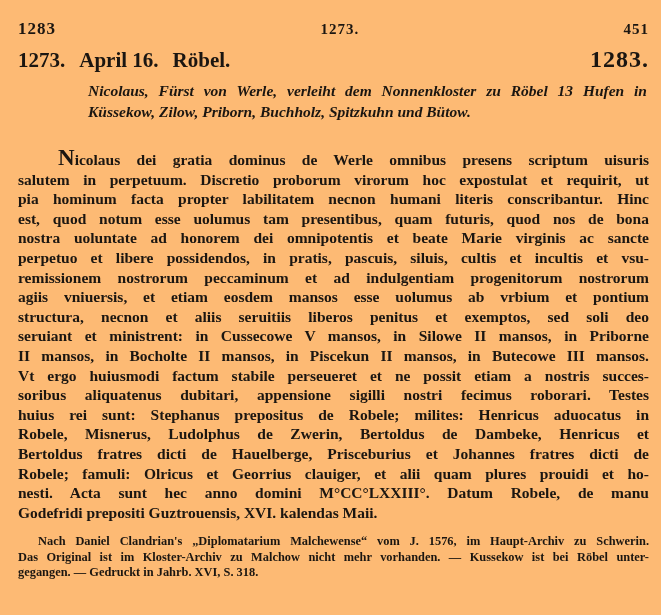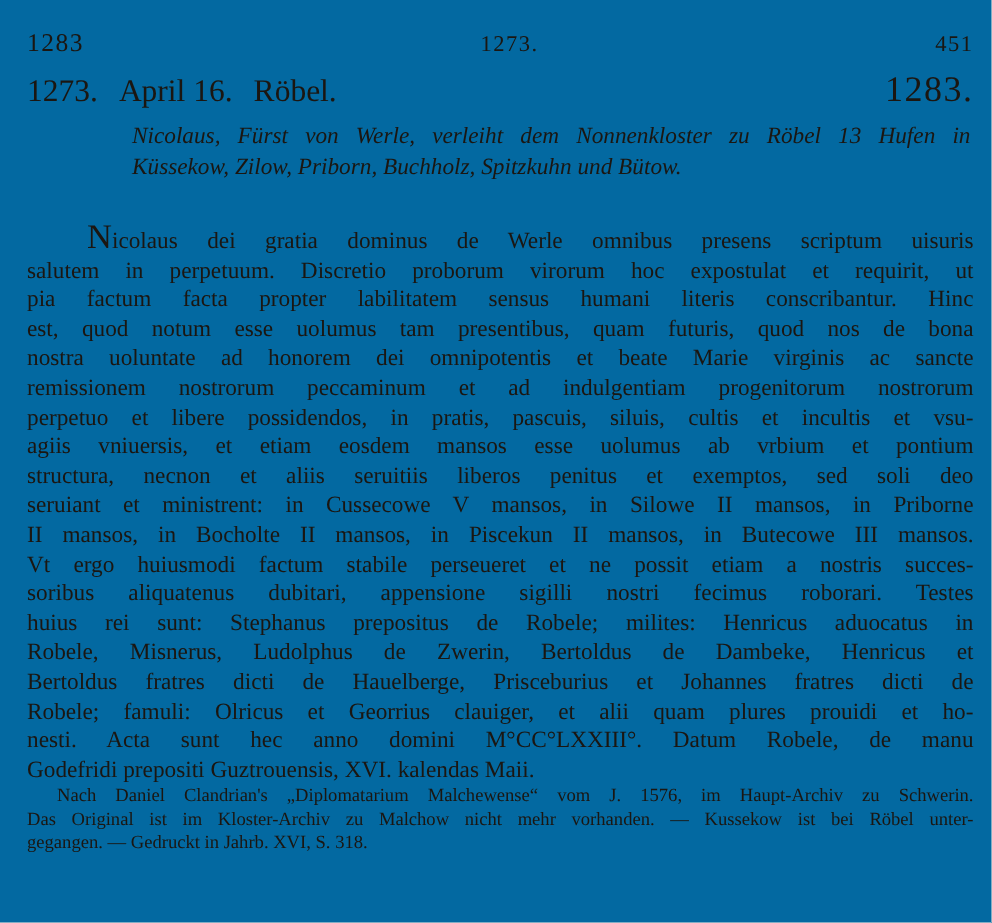--- a/index.html
+++ b/index.html
@@ -5,24 +5,24 @@
   html, body {
     margin: 0;
     padding: 0;
     background: #e8e6e2;
   }
   .page {
     position: relative;
     width: 661px;
     height: 615px;
     margin: 0 auto;
-    background: #0369a1;
+    background: #fdba74;
     color: #1b1611;
     font-family: "Liberation Serif", serif;
-    font-weight: normal;
+    font-weight: bold;
     box-sizing: border-box;
     padding: 20px 12px 0 18px;
     overflow: hidden;
   }
   
   .running-header {
     display: flex;
     justify-content: space-between;
     align-items: baseline;
     font-size: 16px;
@@ -57,20 +57,21 @@
   }
   .bline { text-align: justify; text-align-last: justify; white-space: normal; }
   .bline.last { text-align-last: left; }
   .bline.first { padding-left: 40px; }
   .initial {
     font-size: 23px;
     line-height: 1;
   }
   
   .footnote {
+    margin-top: 12px;
     font-size: 12.4px;
     line-height: 15.6px;
   }
   .fline { text-align: justify; text-align-last: justify; }
   .fline.last { text-align-last: left; }
   .fline.first { padding-left: 20px; }
 </style>
 </head>
 <body>
 
@@ -90,25 +91,25 @@
   </div>
 
   <div class="regest">
     <div class="regest-line j">Nicolaus, Fürst von Werle, verleiht dem Nonnenkloster zu Röbel 13 Hufen in</div>
     <div class="regest-line">Küssekow, Zilow, Priborn, Buchholz, Spitzkuhn und Bütow.</div>
   </div>
 
   <div class="charter-body">
     <div class="bline first"><span class="initial">N</span><span>icolaus dei gratia dominus de Werle omnibus presens scriptum uisuris</span></div>
     <div class="bline">salutem in perpetuum.  Discretio proborum virorum hoc expostulat et requirit, ut</div>
-    <div class="bline">pia factum facta propter labilitatem sensus humani literis conscribantur.  Hinc</div>
+    <div class="bline">pia hominum facta propter labilitatem necnon humani literis conscribantur.  Hinc</div>
     <div class="bline">est, quod notum esse uolumus tam presentibus, quam futuris, quod nos de bona</div>
     <div class="bline">nostra uoluntate ad honorem dei omnipotentis et beate Marie virginis ac sancte</div>
+    <div class="bline">perpetuo et libere possidendos, in pratis, pascuis, siluis, cultis et incultis et vsu-</div>
     <div class="bline">remissionem nostrorum peccaminum et ad indulgentiam progenitorum nostrorum</div>
-    <div class="bline">perpetuo et libere possidendos, in pratis, pascuis, siluis, cultis et incultis et vsu-</div>
     <div class="bline">agiis vniuersis, et etiam eosdem mansos esse uolumus ab vrbium et pontium</div>
     <div class="bline">structura, necnon et aliis seruitiis liberos penitus et exemptos, sed soli deo</div>
     <div class="bline">seruiant et ministrent: in Cussecowe V mansos, in Silowe II mansos, in Priborne</div>
     <div class="bline">II mansos, in Bocholte II mansos, in Piscekun II mansos, in Butecowe III mansos.</div>
     <div class="bline">Vt ergo huiusmodi factum stabile perseueret et ne possit etiam a nostris succes-</div>
     <div class="bline">soribus aliquatenus dubitari, appensione sigilli nostri fecimus roborari.  Testes</div>
     <div class="bline">huius rei sunt:  Stephanus prepositus de Robele; milites:  Henricus aduocatus in</div>
     <div class="bline">Robele, Misnerus, Ludolphus de Zwerin, Bertoldus de Dambeke, Henricus et</div>
     <div class="bline">Bertoldus fratres dicti de Hauelberge, Prisceburius et Johannes fratres dicti de</div>
     <div class="bline">Robele; famuli:  Olricus et Georrius clauiger, et alii quam plures prouidi et ho-</div>

